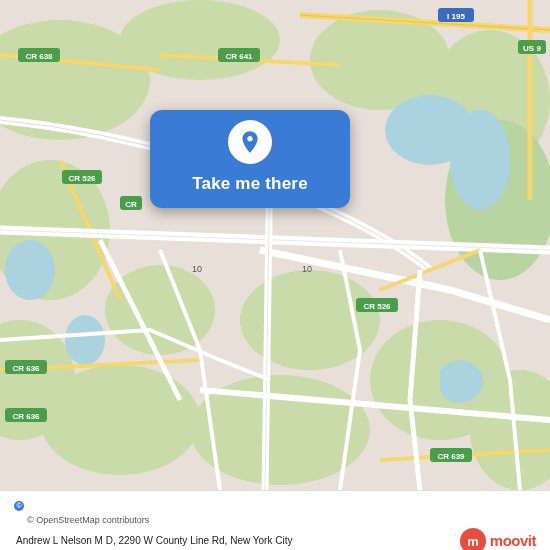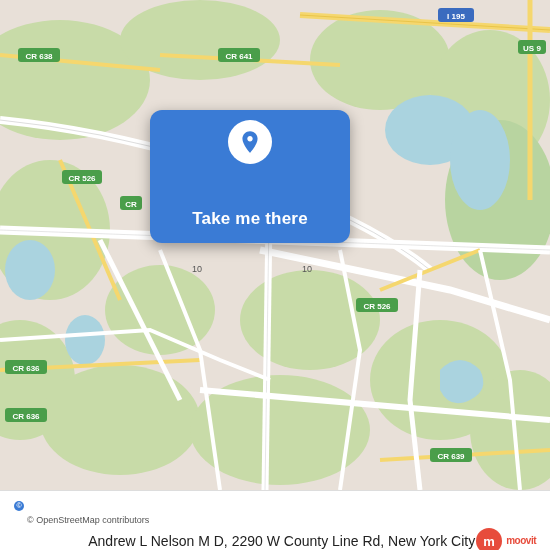--- a/index.html
+++ b/index.html
@@ -57,21 +57,20 @@
     #popup-pin svg {
       width: 26px;
       height: 26px;
     }
 
     #popup-label {
       color: white;
       font-size: 17px;
       font-weight: 600;
       letter-spacing: 0.2px;
-      margin-top: 35px;
     }
 
     
     #bottom-bar {
       width: 550px;
       height: 60px;
       background: white;
       display: flex;
       align-items: center;
       padding: 0 14px;
@@ -79,43 +78,42 @@
       position: relative;
     }
 
     #copyright-text {
       font-size: 9px;
       color: #555;
       margin-top: 28px;
     }
 
     #address-text {
-      font-size: 14px;
+      font-size: 10px;
       font-weight: 500;
       color: #222;
       flex: 1;
-      text-align: right;
+      text-align: left;
       padding-left: 2px;
-      margin-left: 28px;
     }
 
     #moovit-logo {
       display: flex;
       align-items: center;
       gap: 3px;
       flex-shrink: 0;
     }
 
     #moovit-icon {
       width: 28px;
       height: 28px;
     }
 
     #moovit-text {
-      font-size: 10px;
+      font-size: 15px;
       font-weight: 700;
       color: #e74c3c;
       letter-spacing: -0.5px;
     }
 
     #bottom-content {
       display: flex;
       flex-direction: column;
       width: 100%;
     }

